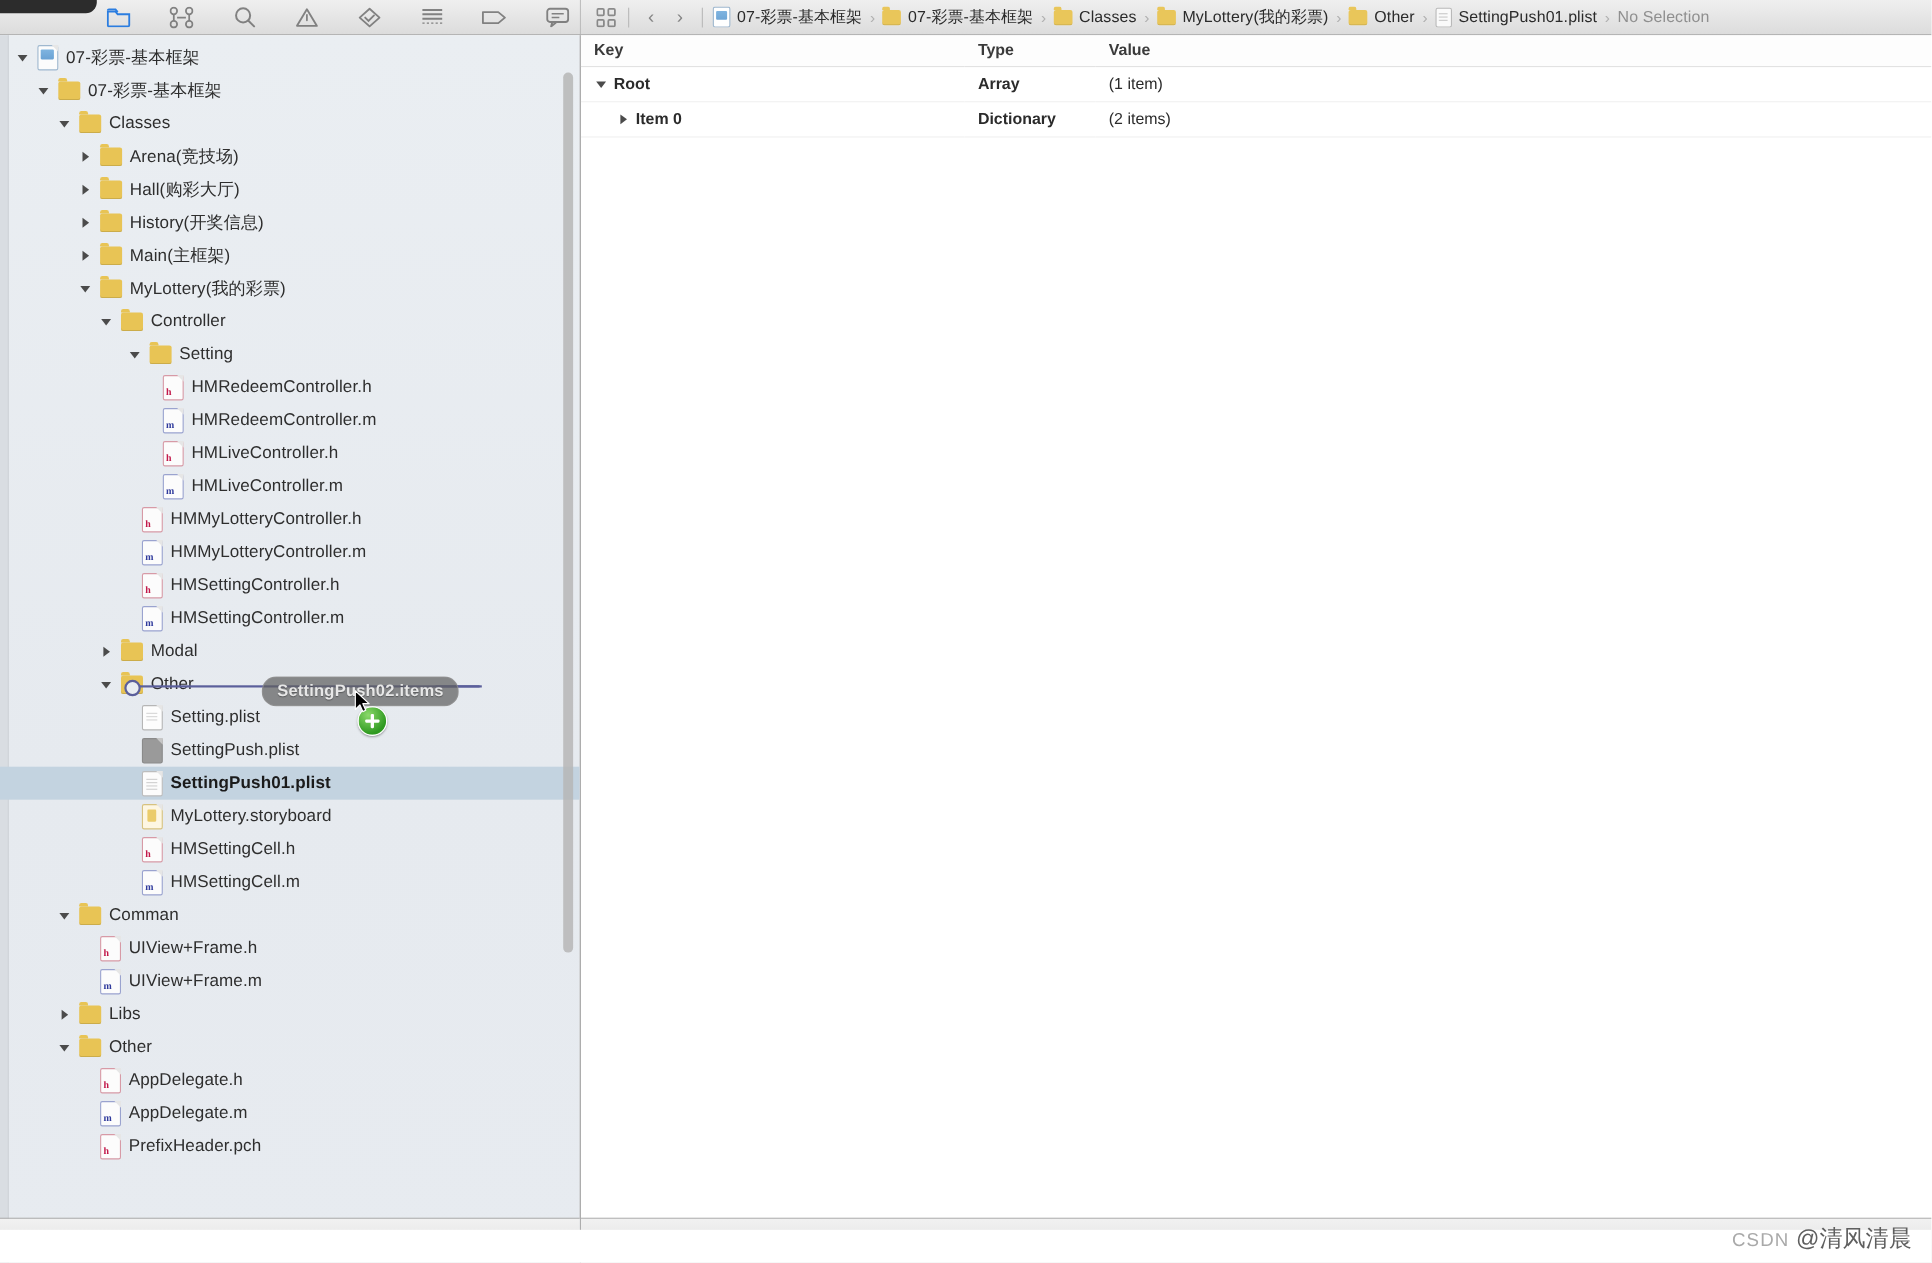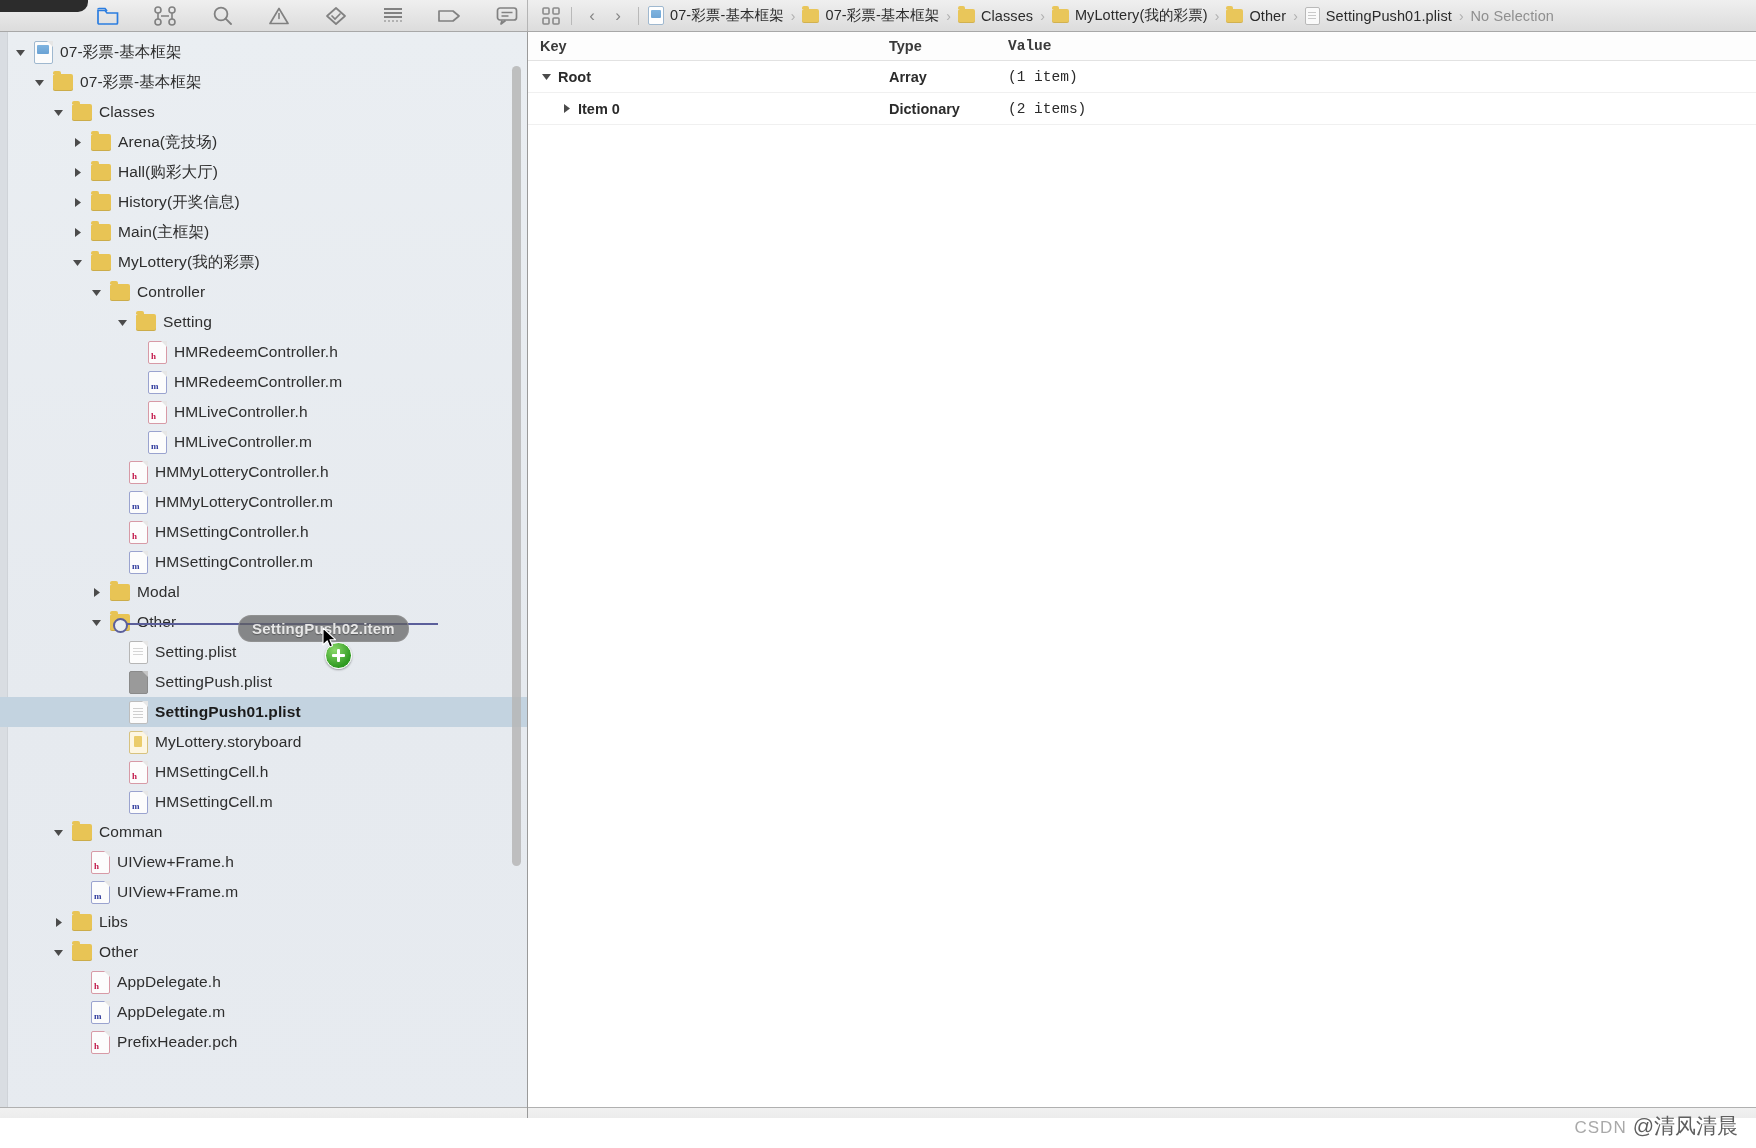--- a/index.html
+++ b/index.html
@@ -181,21 +181,21 @@
   .ptable th{
     font-size:14.5px;font-weight:bold;color:#3a3a3a;text-align:left;
     padding:6px 0 6px 12px;background:#fdfdfd;border-bottom:1px solid #e2e2e2;
   }
   .ptable td{
     font-size:14.5px;color:#2b2b2b;padding:4px 0 4px 12px;
     border-bottom:1px solid #f0f0f0;height:23px;
   }
   .col-key{width:337px;}
   .col-type{width:107px;}
-  .col-val{width:auto;font-family:Liberation Mono, monospace;}
+  .col-val{width:auto;}
   .pk{display:flex;align-items:center;gap:6px;}
   .pdisc{width:12px;display:inline-flex;justify-content:center;color:#4a4a4a;}
   .pval{color:#8b8b8b;}
   .indent-1{padding-left:20px;}
   .bold{font-weight:bold;}
 
   
   .debugbar{
     height:40px;flex:0 0 40px;display:flex;align-items:center;gap:24px;
     background:linear-gradient(#f1f1f1,#dcdcdc);border-top:1px solid #b0b0b0;
@@ -686,21 +686,21 @@
             </span>
             <span class="rlabel">PrefixHeader.pch</span>
           </div>
         </div>
 
       <div class="nav-scroll"></div>
 
       <div class="drop-knob"></div>
       <div class="drop-line"></div>
       <div class="drop-line-right"></div>
-      <div class="drag-pill">SettingPush02.item</div>
+      <div class="drag-pill">SettingPush02.items</div>
       <div class="plus-badge"></div>
       <div class="cursor">
         <svg width="16" height="22" viewBox="0 0 16 22">
             <path d="M1 1l0 17 4.2-4.2 2.6 6.1 2.7-1.2-2.6-6.0 5.6 0z" fill="#000" stroke="#fff" stroke-width="1.1" stroke-linejoin="round"></path>
           </svg>
       </div>
 
       <div class="nav-bottom">
         <div class="nb-ico">
           <svg width="18" height="18" viewBox="0 0 18 18">

